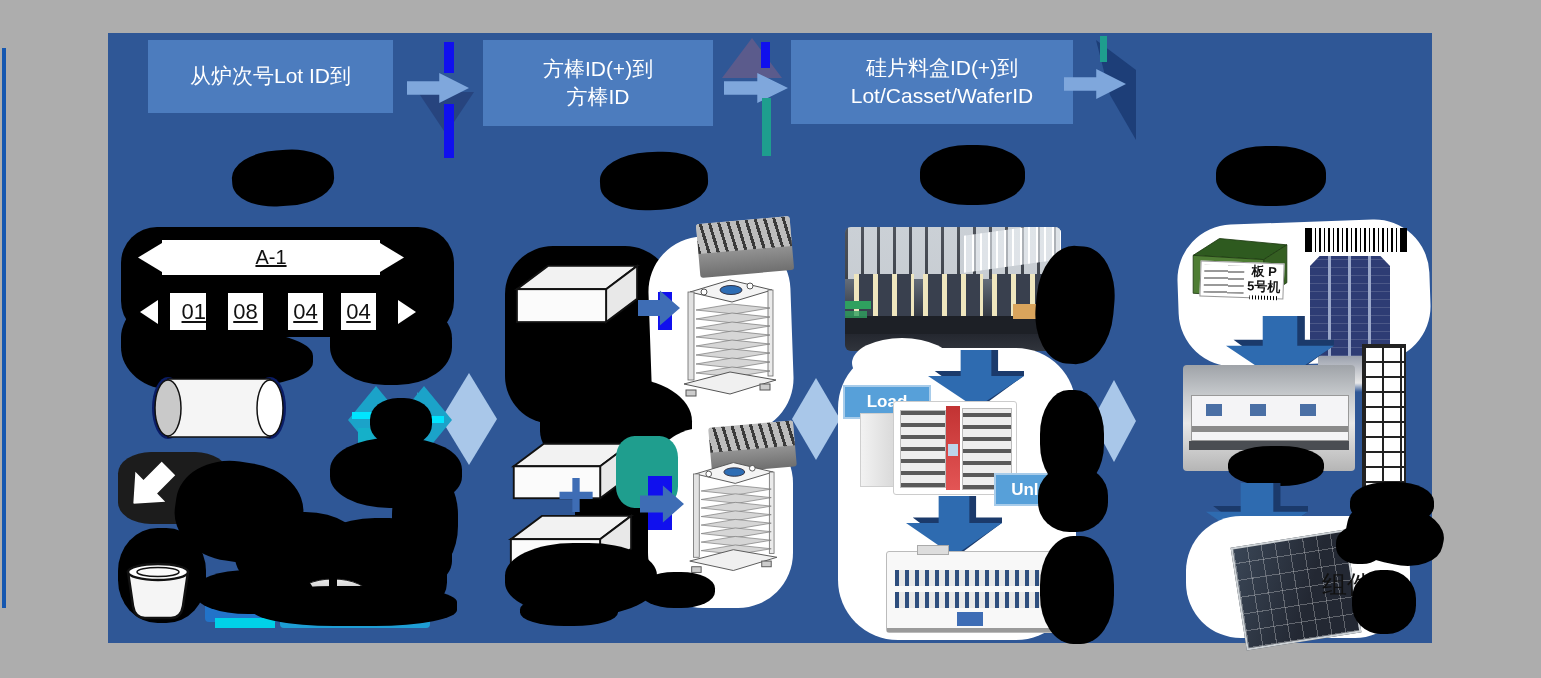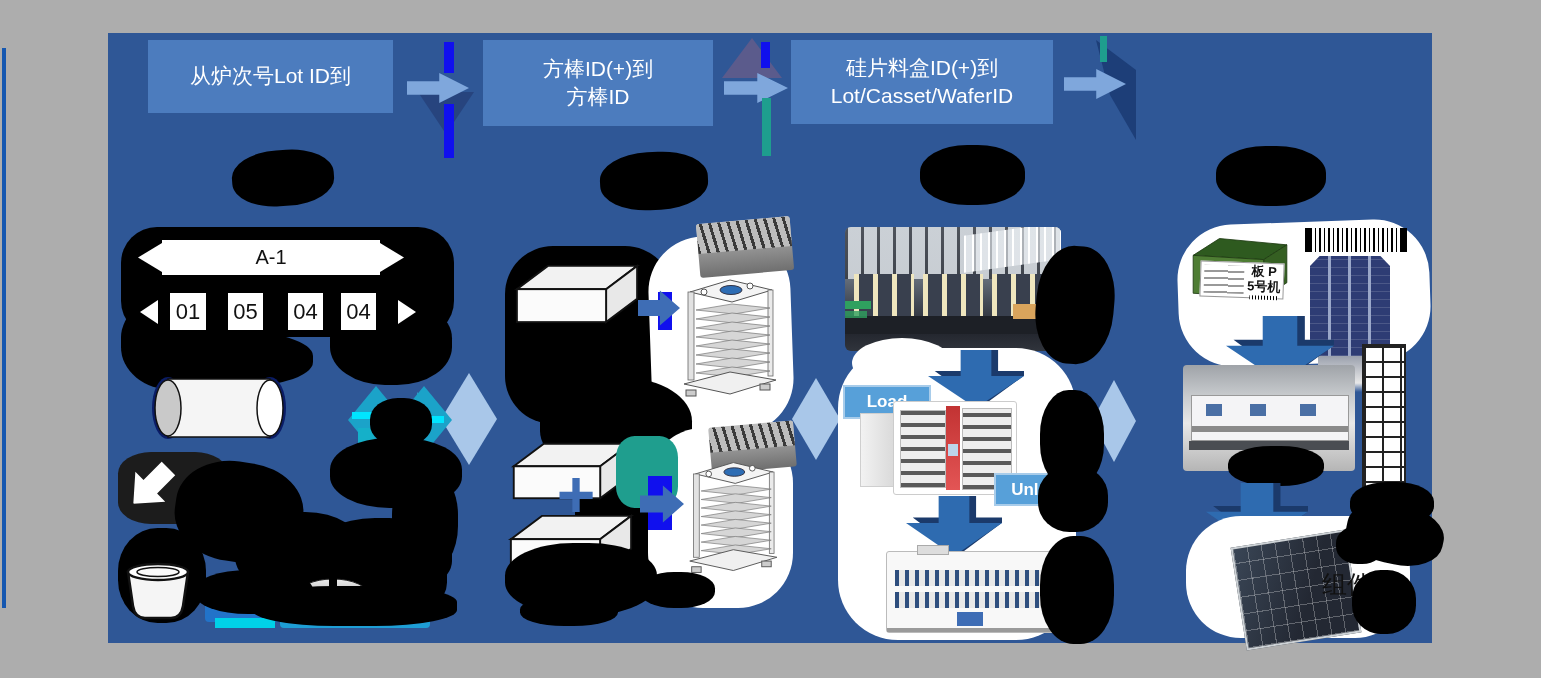--- a/index.html
+++ b/index.html
@@ -8,21 +8,21 @@
   .abs{position:absolute;}
   #slide{position:absolute;left:108px;top:33px;width:1324px;height:610px;background:#2F5796;}
   .hdr{position:absolute;background:#4C7CBE;color:#fff;display:flex;flex-direction:column;
        align-items:center;justify-content:center;text-align:center;font-size:21px;line-height:1.35;}
   .blob{position:absolute;background:#000;}
   .cloud{position:absolute;background:#fff;}
   .rarrow{position:absolute;clip-path:polygon(0 30%,52% 30%,52% 6%,100% 50%,52% 94%,52% 70%,0 70%);}
   .uparrow{position:absolute;clip-path:polygon(50% 0,100% 100%,0 100%);}
   .diamond{position:absolute;clip-path:polygon(50% 0,100% 50%,50% 100%,0 50%);background:#A9C7E9;}
   .bar{position:absolute;}
-  .whitebar{position:absolute;background:#fff;color:#111;display:flex;align-items:center;justify-content:center;}
+  .whitebar{position:absolute;background:#fff;color:#111;display:flex;align-items:center;justify-content:center;text-decoration:underline;}
   .tri-l{position:absolute;background:#fff;clip-path:polygon(100% 0,100% 100%,0 50%);}
   .tri-r{position:absolute;background:#fff;clip-path:polygon(0 0,100% 50%,0 100%);}
   .tagbtn{position:absolute;background:#57A0D9;border:2px solid #A8CCEA;color:#fff;font-size:17px;
           font-weight:bold;display:flex;align-items:center;justify-content:center;}
   .equip{position:absolute;border-radius:3px;background:linear-gradient(180deg,#d8d8d8 0%,#9a9a9a 45%,#6f6f6f 100%);overflow:hidden;}
   .equip::before{content:"";position:absolute;left:0;top:0;right:0;height:55%;
           background:repeating-linear-gradient(78deg,#3a3a3a 0 3px,#bdbdbd 3px 9px);}
   .downarrow{position:absolute;}
   .wphoto{position:absolute;overflow:hidden;border-radius:6px;
           background:linear-gradient(180deg,#8a939e 0%,#707a86 35%,#454c58 60%,#23262e 85%,#30343c 100%);}
@@ -52,21 +52,21 @@
   <div id="slide"></div>
   <div class="abs" style="left:2px;top:48px;width:4px;height:560px;background:#1557B0;"></div>
 
   <div class="hdr" style="left:148px;top:40px;width:245px;height:73px;">
     <span>从炉次号Lot ID到</span>
   </div>
   <div class="hdr" style="left:483px;top:40px;width:230px;height:86px;">
     <span>方棒ID(+)到</span>
     <span>方棒ID</span>
   </div>
-  <div class="hdr" style="left:791px;top:40px;width:262px;height:84px;">
+  <div class="hdr" style="left:791px;top:40px;width:262px;height:84px;padding-left:20px;">
     <span>硅片料盒ID(+)到</span>
     <span>Lot/Casset/WaferID</span>
   </div>
 
   <div class="abs" style="left:418px;top:92px;width:56px;height:42px;background:#27447E;clip-path:polygon(0 0,100% 0,50% 100%);"></div>
   <div class="rarrow" style="left:407px;top:71px;width:62px;height:34px;background:#7FA7DC;"></div>
   <div class="bar" style="left:444px;top:42px;width:10px;height:31px;background:#1010EE;"></div>
   <div class="bar" style="left:444px;top:104px;width:10px;height:54px;background:#1010EE;"></div>
 
   <div class="uparrow" style="left:722px;top:38px;width:60px;height:40px;background:#5B5B8C;"></div>
@@ -88,25 +88,25 @@
   <div class="blob" style="left:121px;top:295px;width:115px;height:95px;border-radius:45%;"></div>
   <div class="blob" style="left:330px;top:300px;width:122px;height:85px;border-radius:45%;"></div>
   <div class="blob" style="left:128px;top:330px;width:185px;height:58px;border-radius:45%;"></div>
 
   <div class="whitebar" style="left:162px;top:240px;width:218px;height:35px;font-size:20px;">
     <span>A-1</span>
   </div>
   <div class="tri-l" style="left:138px;top:243px;width:24px;height:29px;"></div>
   <div class="tri-r" style="left:380px;top:243px;width:24px;height:29px;"></div>
 
-  <div class="whitebar" style="left:170px;top:293px;width:36px;height:37px;font-size:22px;">
+  <div class="whitebar" style="left:170px;top:293px;width:36px;height:37px;font-size:22px;justify-content:flex-end;">
     <span>01</span>
     </div>
   <div class="whitebar" style="left:228px;top:293px;width:35px;height:37px;font-size:22px;">
-    <span>05</span>
+    <span>08</span>
     </div>
   <div class="whitebar" style="left:288px;top:293px;width:35px;height:37px;font-size:22px;">
     <span>04</span>
     </div>
   <div class="whitebar" style="left:341px;top:293px;width:35px;height:37px;font-size:22px;">
     <span>04</span>
     </div>
   <div class="tri-l" style="left:140px;top:300px;width:18px;height:24px;"></div>
   <div class="tri-r" style="left:398px;top:300px;width:18px;height:24px;"></div>
 

